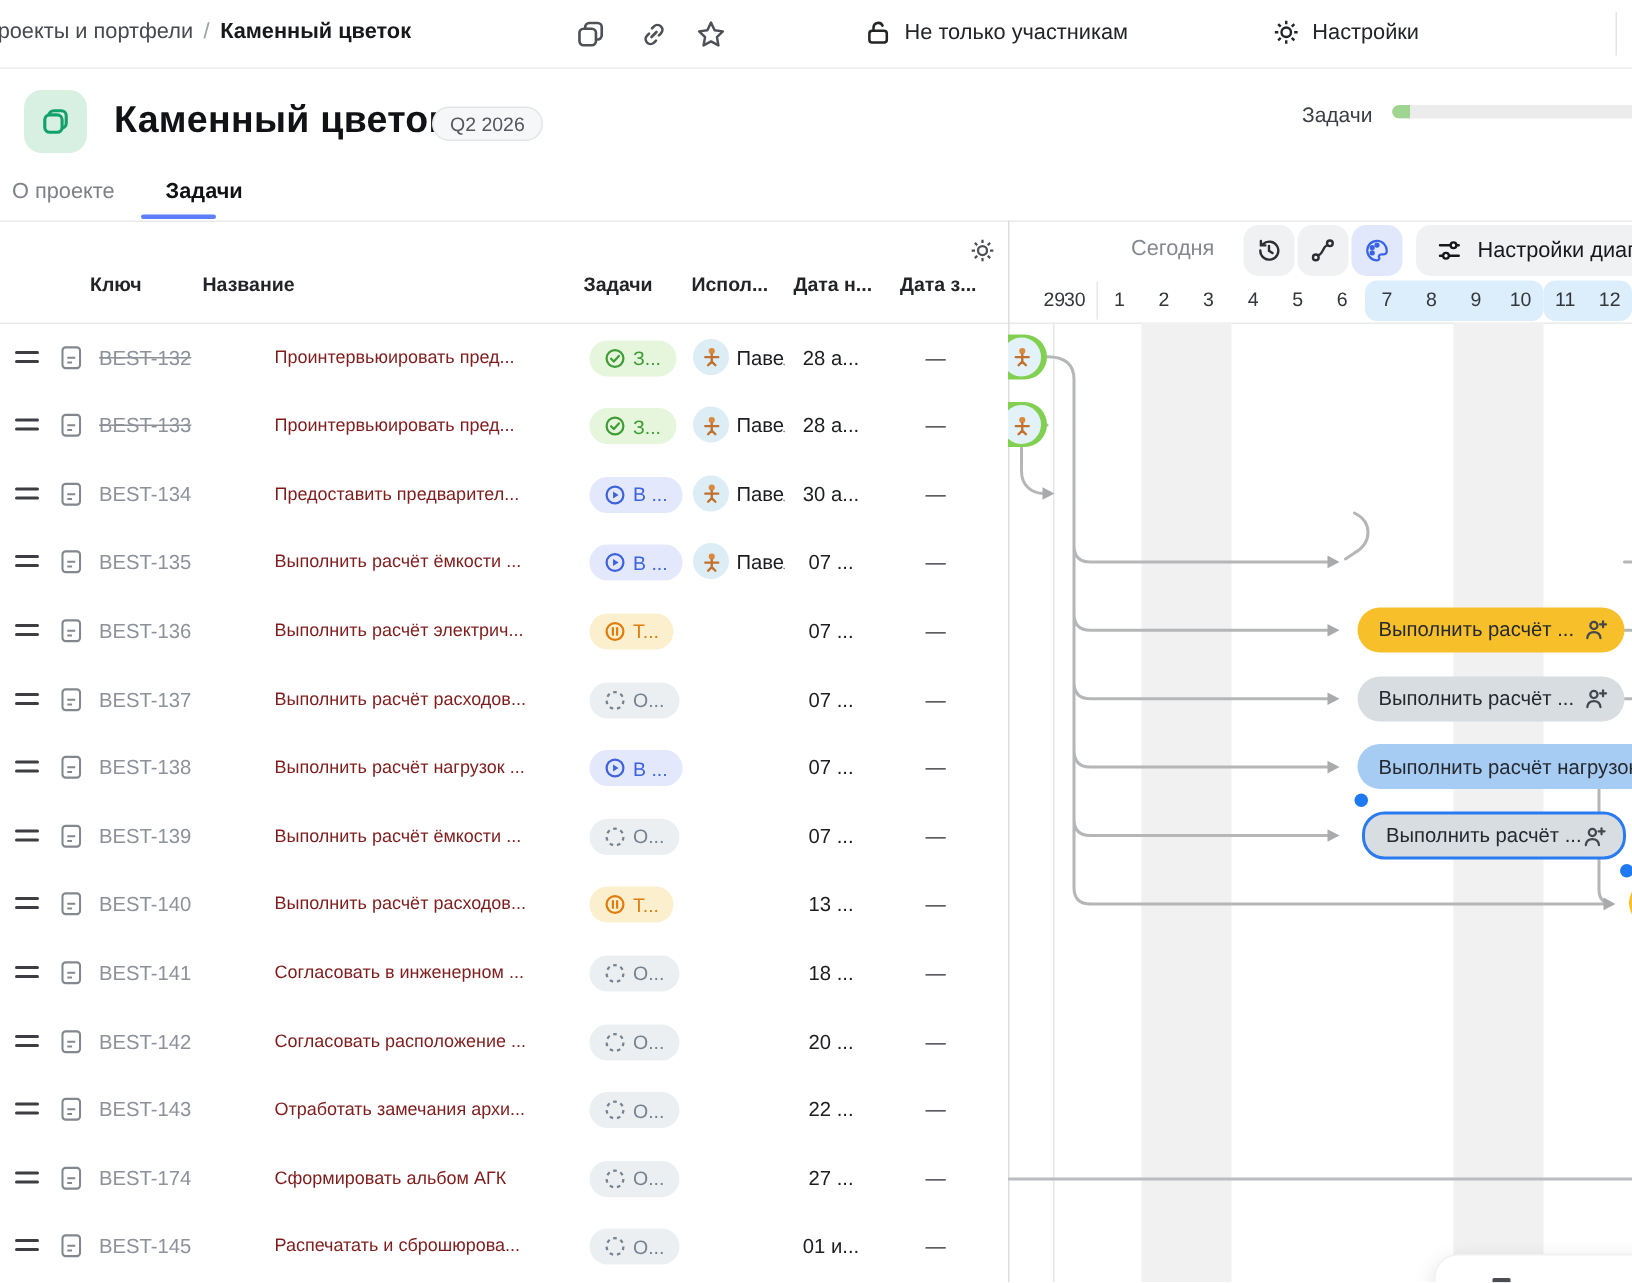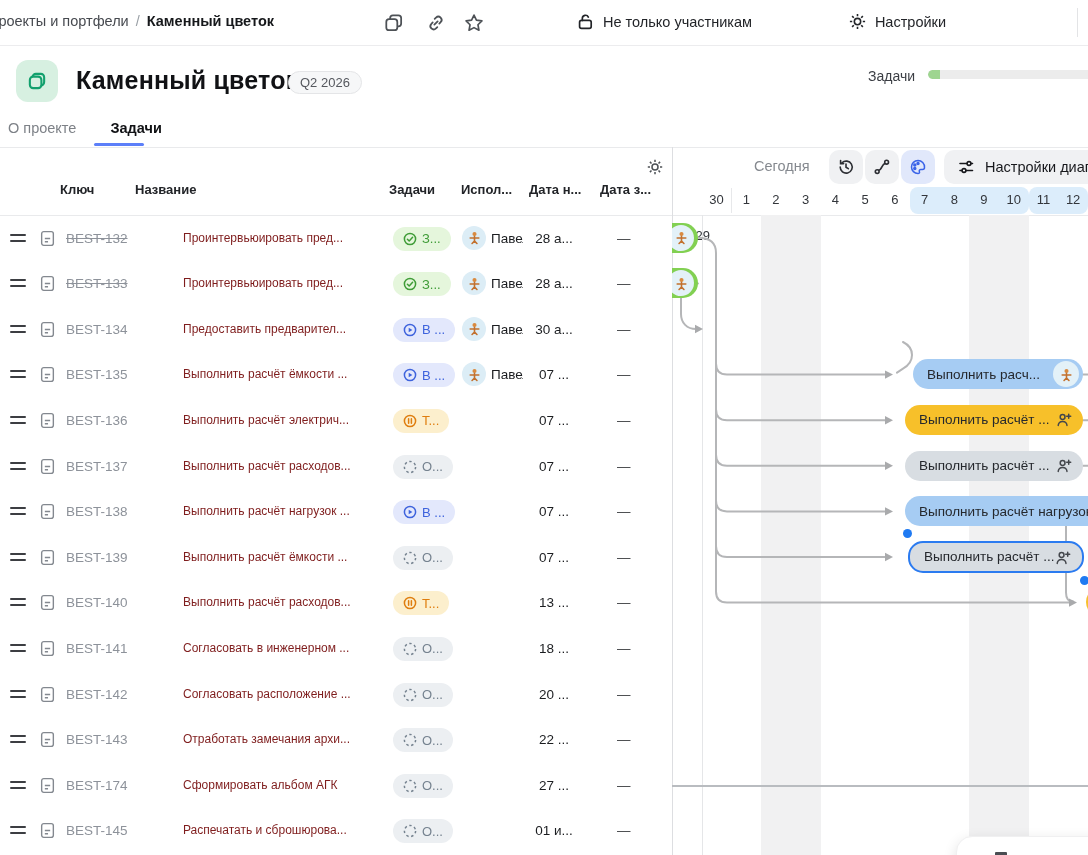--- a/index.html
+++ b/index.html
@@ -525,21 +525,21 @@
           <circle cx="11" cy="5.5" r="1.9" fill="#fff"></circle>
           <circle cx="6" cy="12.5" r="1.9" fill="#fff"></circle>
         </svg>
       <span>Настройки диаграмм</span>
     </span>
   </div>
   <div class="gdates" id="gdates">
       <div class="ghl" style="left: 237.714px; width: 118.857px;"></div>
       <div class="ghl" style="left: 356.571px; width: 59.4286px;"></div>
       <div class="mtick" style="left: 59.4286px;"></div>
-      <span class="gday" style="left: 16px; margin-top: 36px;">29</span>
+      <span class="gday" style="left: 16px;">29</span>
       <span class="gday" style="left: 29.7143px;">30</span>
       <span class="gday" style="left: 59.4286px;">1</span>
       <span class="gday" style="left: 89.1429px;">2</span>
       <span class="gday" style="left: 118.857px;">3</span>
       <span class="gday" style="left: 148.571px;">4</span>
       <span class="gday" style="left: 178.286px;">5</span>
       <span class="gday" style="left: 208px;">6</span>
       <span class="gday" style="left: 237.714px;">7</span>
       <span class="gday" style="left: 267.429px;">8</span>
       <span class="gday" style="left: 297.143px;">9</span>
@@ -570,29 +570,20 @@
         </span>
       </div>
       <div class="gbar" style="left: -112px; top: 53.1px; width: 138px; background: rgb(130, 208, 82);">
         <span class="gavatar">
           <svg width="15" height="15" viewBox="0 0 16 16" fill="none" stroke="#c2702d" stroke-width="1.7" stroke-linecap="round">
             <circle cx="8" cy="4.3" r="2.2" fill="#d98a3f" stroke="none"></circle>
             <path d="M3.4 8.6h9.2M8 6.8v5M8 11.8l-2.6 2.6M8 11.8l2.6 2.6"></path>
           </svg>
         </span>
       </div>
-      <div class="gbar" style="left: 241px; top: 144.3px; width: 170px; background: rgb(166, 204, 243);">
-        <span class="lbl">Выполнить расч...</span>
-        <span class="gavatar">
-          <svg width="15" height="15" viewBox="0 0 16 16" fill="none" stroke="#c2702d" stroke-width="1.7" stroke-linecap="round">
-            <circle cx="8" cy="4.3" r="2.2" fill="#d98a3f" stroke="none"></circle>
-            <path d="M3.4 8.6h9.2M8 6.8v5M8 11.8l-2.6 2.6M8 11.8l2.6 2.6"></path>
-          </svg>
-        </span>
-      </div>
       <div class="gbar" style="left: 233px; top: 189.9px; width: 178px; background: rgb(247, 192, 42);">
         <span class="lbl">Выполнить расчёт ...</span>
         <span class="gadder">
           <svg width="16" height="16" viewBox="0 0 16 16" fill="none" stroke="currentColor" stroke-width="1.5" stroke-linecap="round">
             <circle cx="6.6" cy="5" r="2.4"></circle>
             <path d="M2.2 13.4c.3-2.8 2.2-4 4.4-4s4.1 1.2 4.4 4"></path>
             <path d="M12.7 2.2v4M10.7 4.2h4"></path>
           </svg>
         </span>
       </div>

